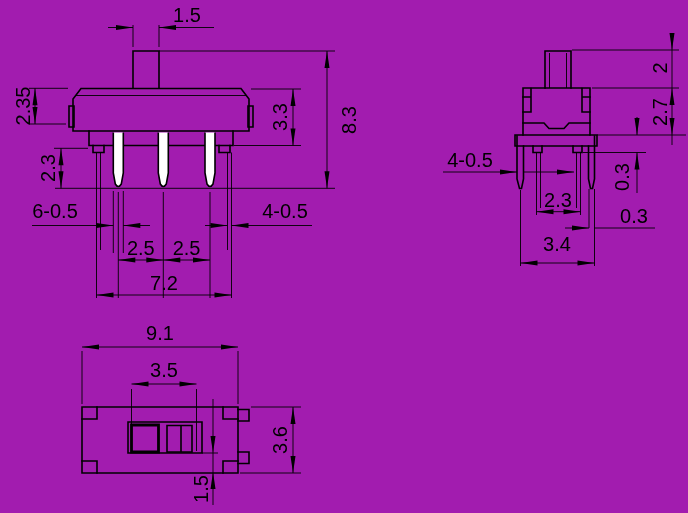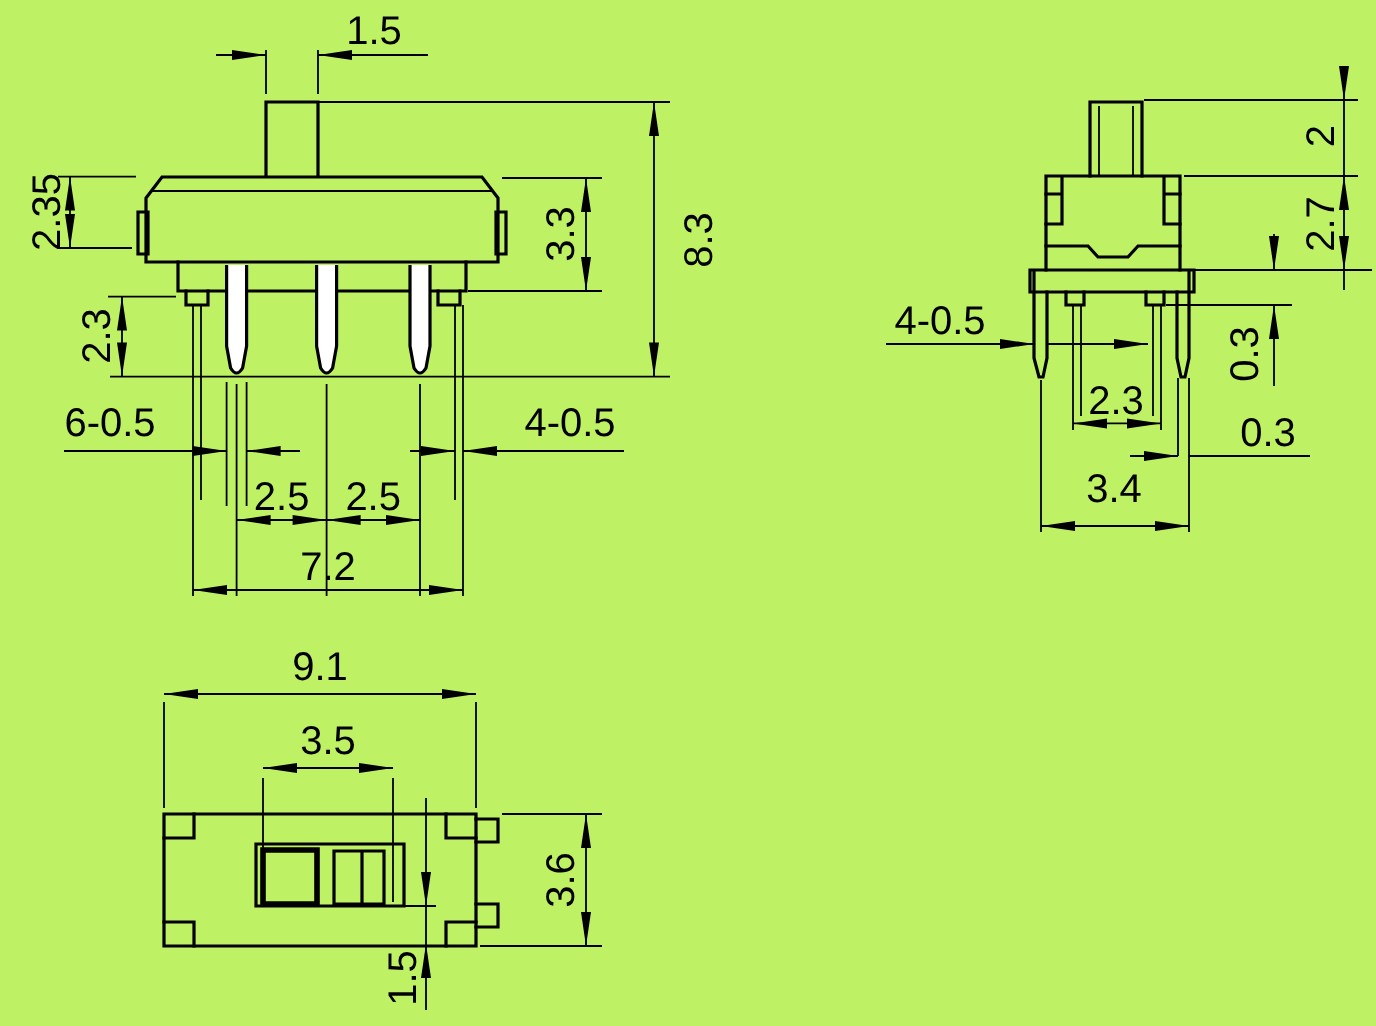--- a/index.html
+++ b/index.html
@@ -1,16 +1,16 @@
 <!DOCTYPE html>
 <html><head>
 <meta charset="utf-8">
 <style>
   html,body{margin:0;padding:0;background:#ffffff;}
-  .canvas{width:688px;height:513px;background:#bef264;position:relative;overflow:hidden;}
+  .canvas{width:688px;height:513px;background:#a21caf;position:relative;overflow:hidden;}
   svg{display:block;}
   .ol{stroke:#000;stroke-width:1.6;fill:none;stroke-linejoin:miter;stroke-linecap:square;}
   .olf{stroke:#000;stroke-width:1.6;fill:#fff;stroke-linejoin:miter;}
   .olk{stroke:#000;stroke-width:2.8;fill:none;}
   .thin{stroke:#000;stroke-width:0.9;fill:none;stroke-linecap:butt;}
   .ah{fill:#000;stroke:none;}
   text{font-family:"Liberation Sans","DejaVu Sans",sans-serif;font-size:20px;fill:#000;}
   .mid{text-anchor:middle;}
 </style>
 </head>

